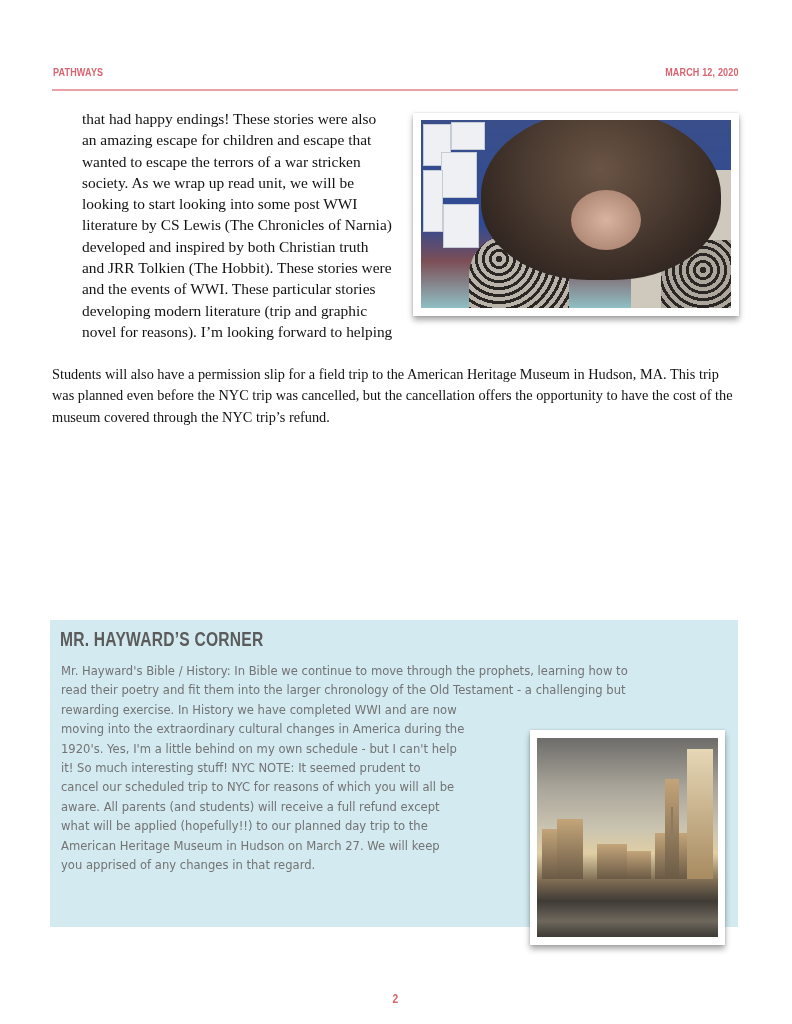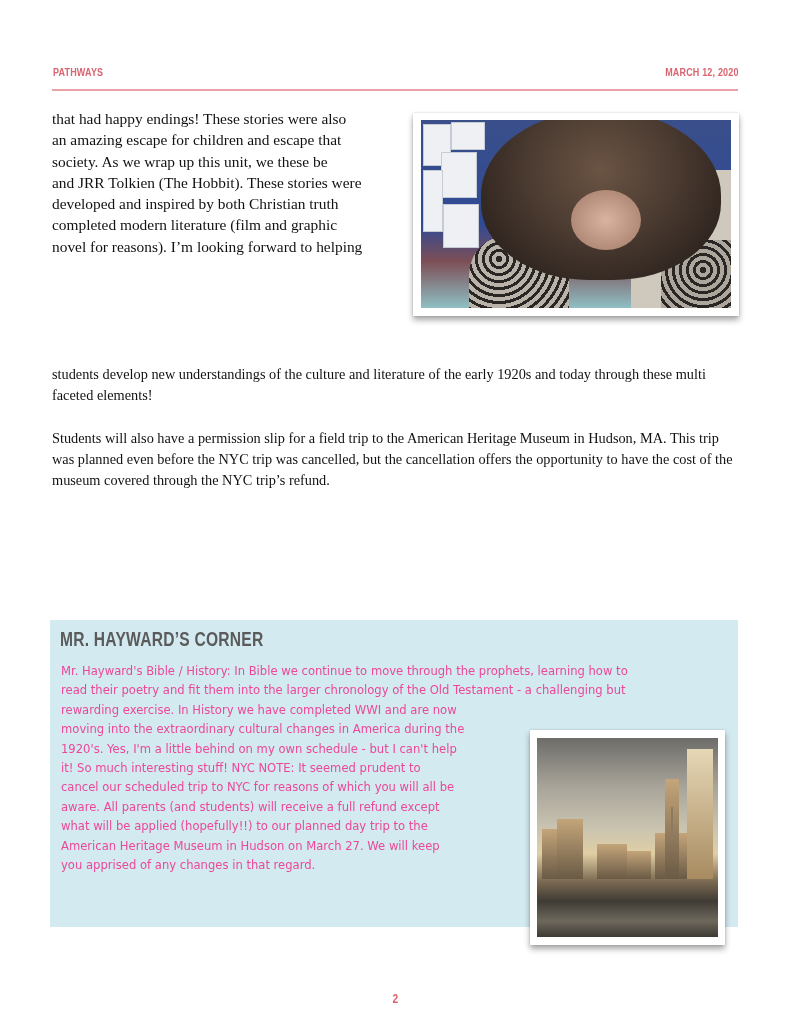--- a/index.html
+++ b/index.html
@@ -5,21 +5,21 @@
   html, body { margin: 0; padding: 0; background: #ffffff; }
   body { width: 792px; height: 1024px; position: relative; overflow: hidden; }
   .hdr { position: absolute; top: 66px; font-family: "Liberation Sans", sans-serif; font-weight: bold;
          font-size: 11px; color: #d9646f; letter-spacing: 0.2px; transform: scaleX(0.82); }
   .hdr-left { left: 53px; transform-origin: left center; }
   .hdr-right { right: 53px; transform-origin: right center; }
   .hdr-rule { position: absolute; left: 52px; top: 89px; width: 686px; height: 2px; background: #e9a2a8; }
 
   .serif { font-family: "Liberation Serif", serif; font-size: 15.4px; color: #111; line-height: 21.3px; }
   .narrow-col { position: absolute; left: 52px; top: 108px; width: 350px; }
-  .narrow-col .ln { white-space: nowrap; display: block; }
+  .narrow-col .ln { white-space: nowrap; display: block; margin-left: 30px; }
   .wide-col { position: absolute; left: 52px; top: 363px; width: 690px; }
   .wide-col p { margin: 0 0 21.3px 0; }
   .condense { display: inline-block; transform: scaleX(0.93); transform-origin: left; white-space: nowrap; }
 
   .photo1 { position: absolute; left: 413px; top: 113px; width: 326px; height: 203px; background: #fff;
             box-shadow: 0 4px 6px rgba(0,0,0,0.35), 0 0 2px rgba(0,0,0,0.15); }
   .photo1 .img { position: absolute; left: 8px; top: 7px; width: 310px; height: 188px; overflow: hidden;
      background: linear-gradient(180deg,#3a4f8a 0%, #2f4a96 55%, #7c4e56 75%, #8fbfc4 100%); }
   .photo1 .hair { position:absolute; left:60px; top:-10px; width:240px; height:170px; border-radius: 50% 50% 45% 45%;
      background: radial-gradient(ellipse at 50% 35%, #6a5444 0%, #4a3a30 45%, #2e241f 80%); }
@@ -28,21 +28,21 @@
   .photo1 .sweater { position:absolute; left:210px; top:50px; width:110px; height:150px; background:#cfc9bd; border-radius: 30px 0 0 0; }
   .photo1 .leopard-l { position:absolute; left:48px; top:115px; width:100px; height:80px; border-radius: 40px 20px 0 0;
      background: repeating-radial-gradient(circle at 30% 30%, #2a2624 0 3px, #b9b3aa 3px 7px); }
   .photo1 .leopard-r { position:absolute; left:240px; top:120px; width:70px; height:75px;
      background: repeating-radial-gradient(circle at 60% 40%, #2a2624 0 3px, #aca69c 3px 7px); }
   .photo1 .paper { position:absolute; background:#eef0f3; border: 1px solid #c6ccd6; }
 
   .corner { position: absolute; left: 50px; top: 620px; width: 688px; height: 307px; background: #d2eaf0; }
   .corner-title { position: absolute; left: 60px; top: 628px; font-family: "Liberation Sans", sans-serif; font-weight: bold;
       font-size: 20px; color: #5b5b5b; transform: scaleX(0.78); transform-origin: left center; white-space: nowrap; letter-spacing: 0.3px; }
-  .sans { font-family: "DejaVu Sans", sans-serif; font-size: 12.6px; color: #ec4899; line-height: 19.4px; }
+  .sans { font-family: "DejaVu Sans", sans-serif; font-size: 12.6px; color: #737373; line-height: 19.4px; }
   .corner-text { position: absolute; left: 61px; top: 661px; width: 680px; }
   .corner-text .ln { display: block; white-space: nowrap; transform: scaleX(0.92); transform-origin: left; }
 
   .photo2 { position: absolute; left: 530px; top: 730px; width: 195px; height: 215px; background:#fff;
             box-shadow: 0 4px 6px rgba(0,0,0,0.35), 0 0 2px rgba(0,0,0,0.15); }
   .photo2 .img { position:absolute; left:7px; top:8px; width:181px; height:199px; overflow:hidden;
      background: linear-gradient(180deg, #6d6c69 0%, #a9a59a 25%, #c9c3b0 45%, #e0cfa5 58%, #7c6a52 72%, #3f3b35 82%, #6e685c 92%, #3d3a34 100%); }
   .photo2 .bldg { position:absolute; bottom: 58px; background: linear-gradient(180deg,#c4a57a,#6a5a45); }
   .photo2 .spire { position:absolute; left: 134px; bottom: 100px; width: 2px; height: 30px; background:#8c7a60; }
 
@@ -54,44 +54,47 @@
 
 <div>
   <div class="hdr hdr-left">PATHWAYS</div>
   <div class="hdr hdr-right">MARCH 12, 2020</div>
   <div class="hdr-rule"></div>
 </div>
 
 <div class="narrow-col serif">
   <span class="ln">that had happy endings! These stories were also</span>
   <span class="ln">an amazing escape for children and escape that</span>
-  <span class="ln">society.  As we wrap up this unit, we these be</span>
+  <span class="ln">wanted to escape the terrors of a war stricken</span>
+  <span class="ln">society.  As we wrap up read unit, we will be</span>
+  <span class="ln">looking to start looking into some post WWI</span>
+  <span class="ln">literature by CS Lewis (The Chronicles of Narnia)</span>
+  <span class="ln">developed and inspired by both Christian truth</span>
   <span class="ln">and JRR Tolkien (The Hobbit).  These stories were</span>
-  <span class="ln">developed and inspired by both Christian truth</span>
-  <span class="ln">completed modern literature (film and graphic</span>
+  <span class="ln">and the events of WWI.  These particular stories</span>
+  <span class="ln">developing modern literature (trip and graphic</span>
   <span class="ln">novel for reasons).  I’m looking forward to helping</span>
 </div>
 
 <div class="photo1" title="Student leaning over desk in classroom">
   <div class="img">
     <div class="paper" style="left:2px;top:4px;width:26px;height:40px;"></div>
     <div class="paper" style="left:30px;top:2px;width:32px;height:26px;"></div>
     <div class="paper" style="left:20px;top:32px;width:34px;height:44px;"></div>
     <div class="paper" style="left:2px;top:50px;width:18px;height:60px;"></div>
     <div class="paper" style="left:22px;top:84px;width:34px;height:42px;"></div>
     <div class="leopard-l"></div>
     <div class="sweater"></div>
     <div class="leopard-r"></div>
     <div class="hair"></div>
     <div class="face"></div>
   </div>
 </div>
 
 <div class="wide-col serif">
-  <p><span class="condense" style="white-space:normal;width:740px;">students develop new understandings of the culture and literature of the early 1920s and today through these multi faceted elements!</span></p>
   <p><span class="condense" style="white-space:normal;width:740px;">Students will also have a permission slip for a field trip to the American Heritage Museum in Hudson, MA.  This trip was planned even before the NYC trip was cancelled, but the cancellation offers the opportunity to have the cost of the museum covered through the NYC trip’s refund.</span></p>
 </div>
 
 <div class="corner"></div>
 <div class="corner-title">MR. HAYWARD’S CORNER</div>
 <div class="corner-text sans">
   <span class="ln">Mr. Hayward's Bible / History:  In Bible we continue to move through the prophets, learning how to</span>
   <span class="ln">read their poetry and fit them into the larger chronology of the Old Testament - a challenging but</span>
   <span class="ln">rewarding exercise.  In History we have completed WWI and are now</span>
   <span class="ln">moving into the extraordinary cultural changes in America during the</span>

